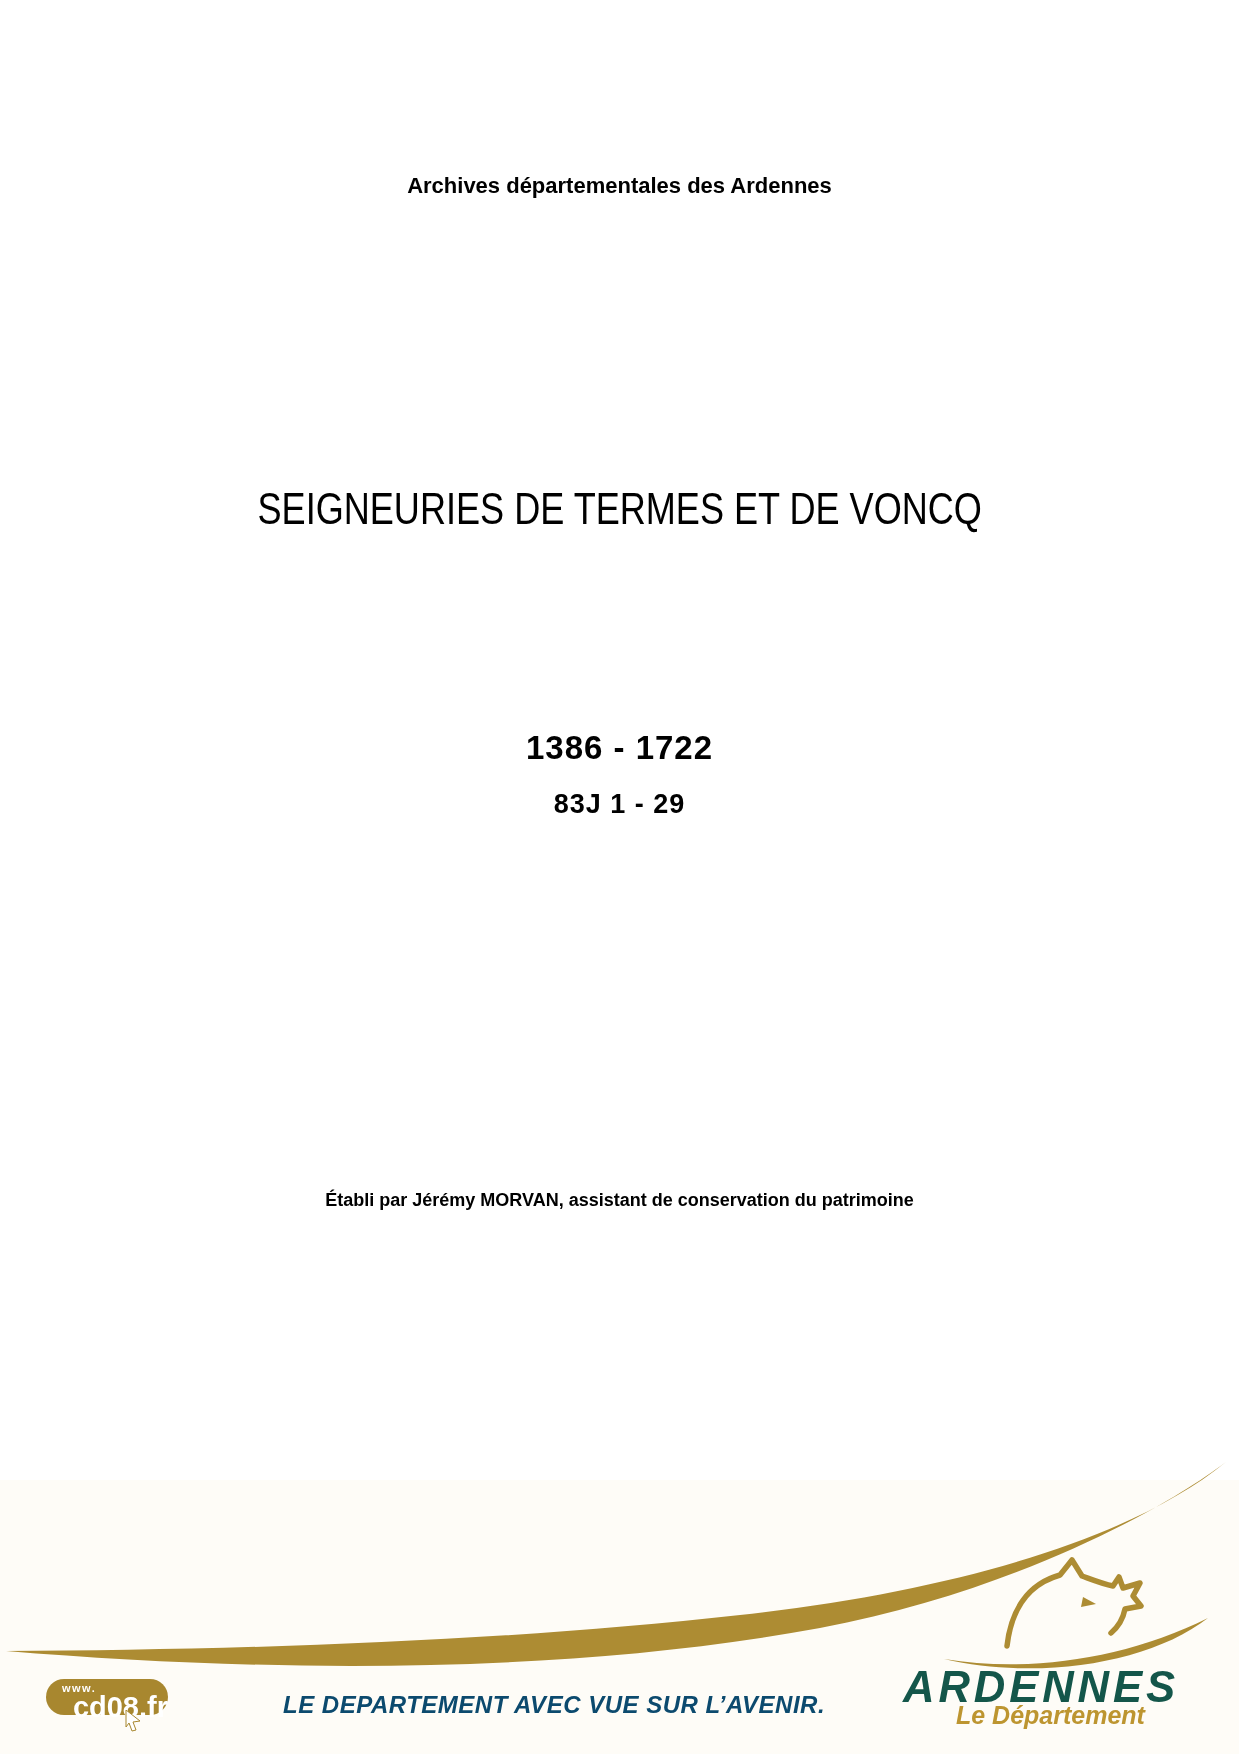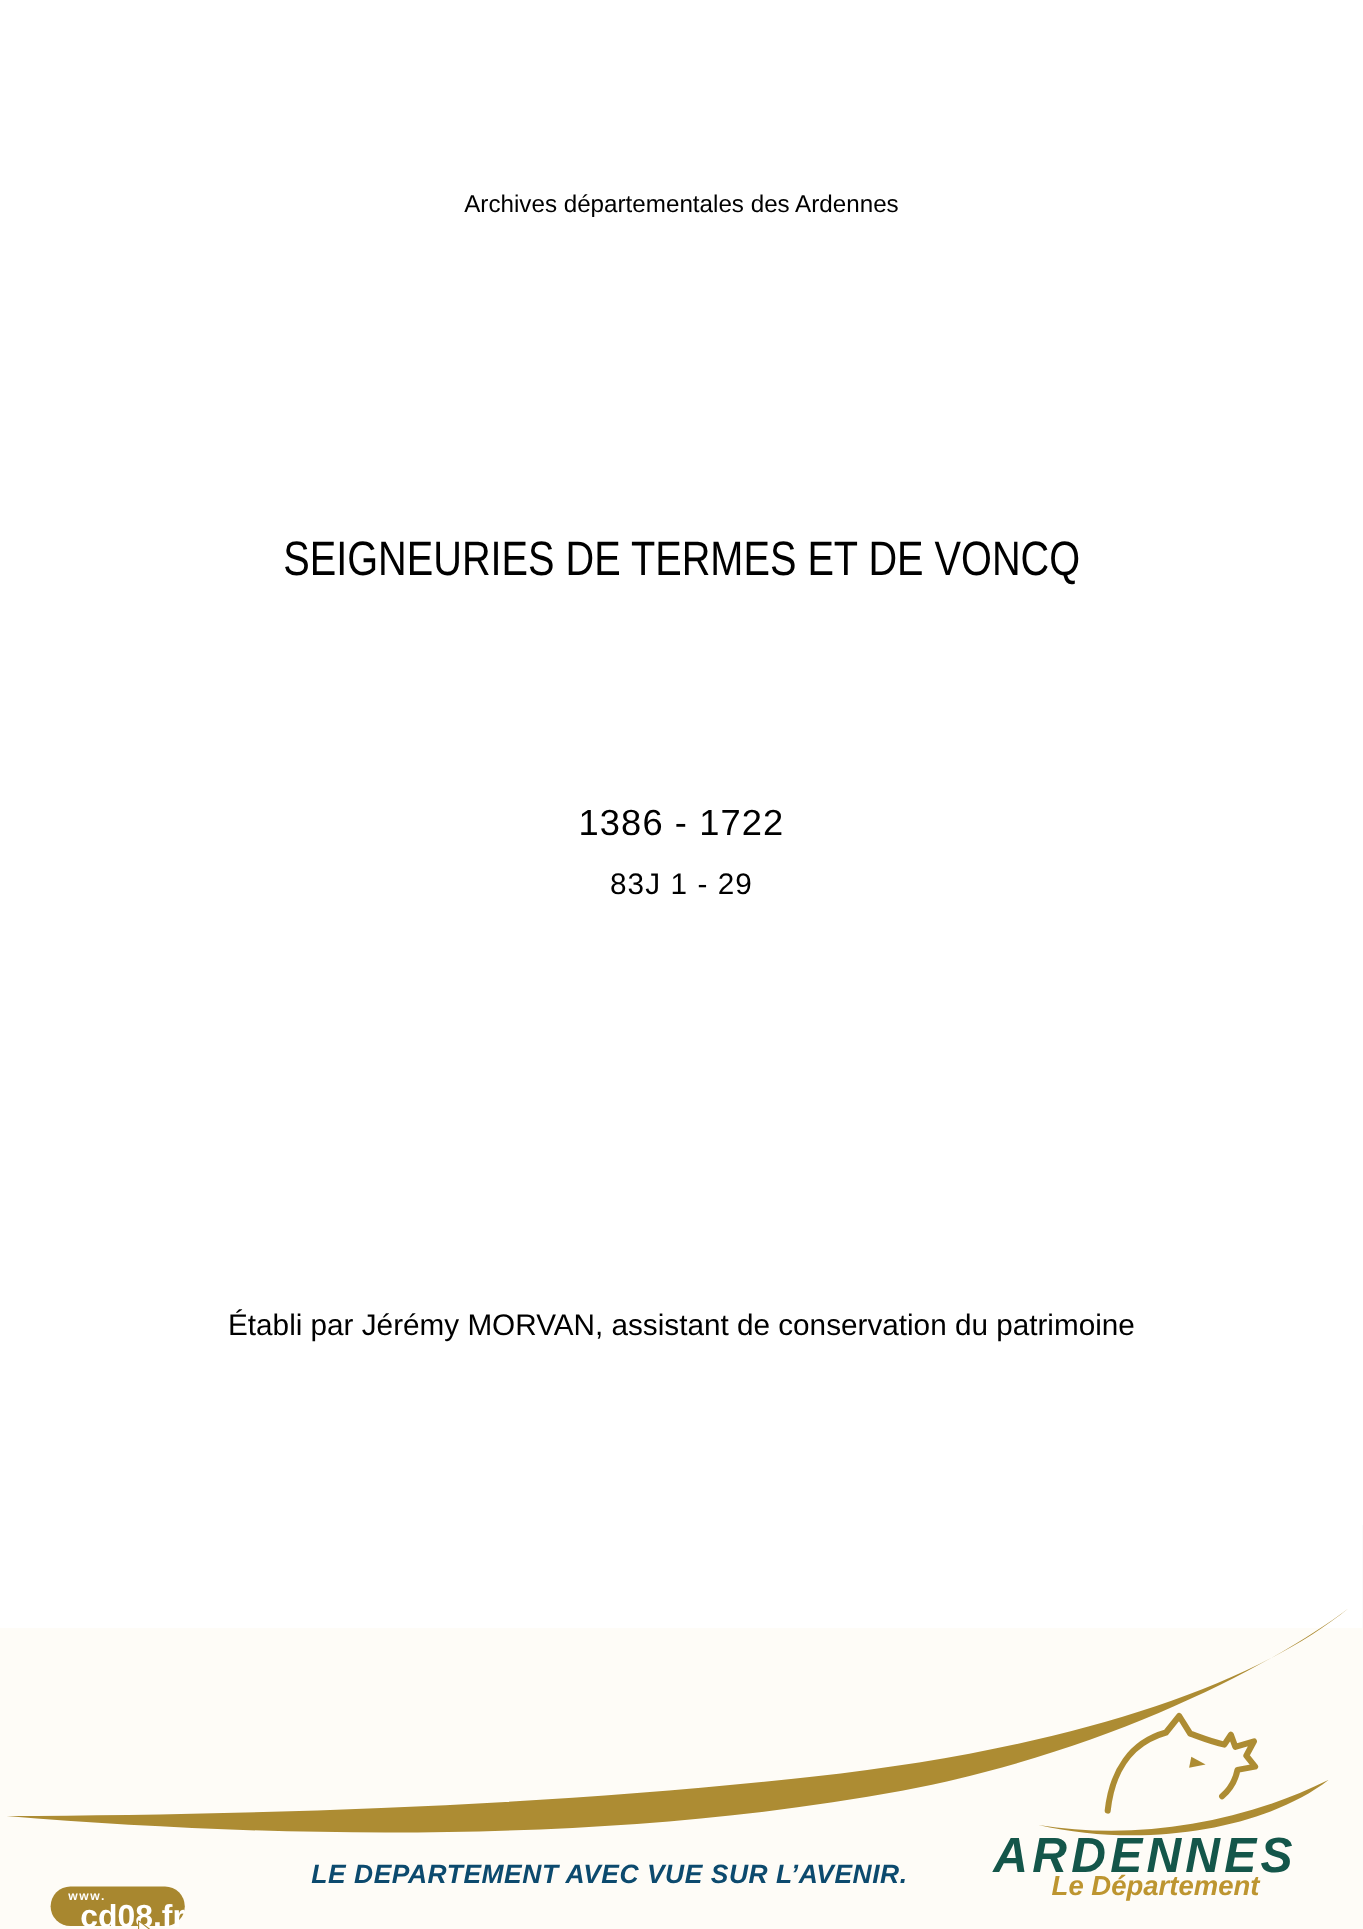--- a/index.html
+++ b/index.html
@@ -6,43 +6,42 @@
   .page{
     position:relative;
     width:1239px;height:1754px;
     background:#ffffff;
     overflow:hidden;
     font-family:"Liberation Sans", sans-serif;
     color:#000;
   }
   .centered{
     position:absolute;left:0;right:0;text-align:center;
-    line-height:1.15;margin:0;font-weight:normal;
+    line-height:1.15;margin:0;font-weight:bold;
   }
   .institution{top:173px;font-size:22px;}
   .doc-title{top:484px;font-size:44px;font-weight:normal;letter-spacing:0px;}
   .doc-title .squeeze{display:inline-block;transform:scaleX(0.82);transform-origin:center;white-space:nowrap;}
   .date-range{top:729px;font-size:33px;letter-spacing:1px;}
   .reference{top:789px;font-size:27px;letter-spacing:1px;}
-  .author-line{top:1190px;font-size:27px;}
+  .author-line{top:1190px;font-size:18px;}
   .place-line{top:1446px;font-size:20px;}
   .year-line{top:1494px;font-size:20px;}
 
   
   .banner-tint{
     position:absolute;left:0;top:1480px;width:1239px;height:274px;
     background:#fefcf7;
   }
   .banner-art{position:absolute;left:0;top:1380px;width:1239px;height:374px;}
 
   .cd08{
     position:absolute;left:46px;top:1679px;width:122px;height:36px;
     background:#a8872f;border-radius:27px;
     color:#fff;
-    margin-top:36px;
   }
   .cd08 .www{
     position:absolute;top:3px;left:16px;font-size:11px;letter-spacing:1.5px;
     font-weight:bold;color:#fff;
   }
   .cd08 .label{
     position:absolute;top:12px;left:0;right:0;text-align:right;
     font-size:29px;font-weight:bold;letter-spacing:0px;
   }
   .cd08 .cursor{position:absolute;left:78px;top:31px;}

